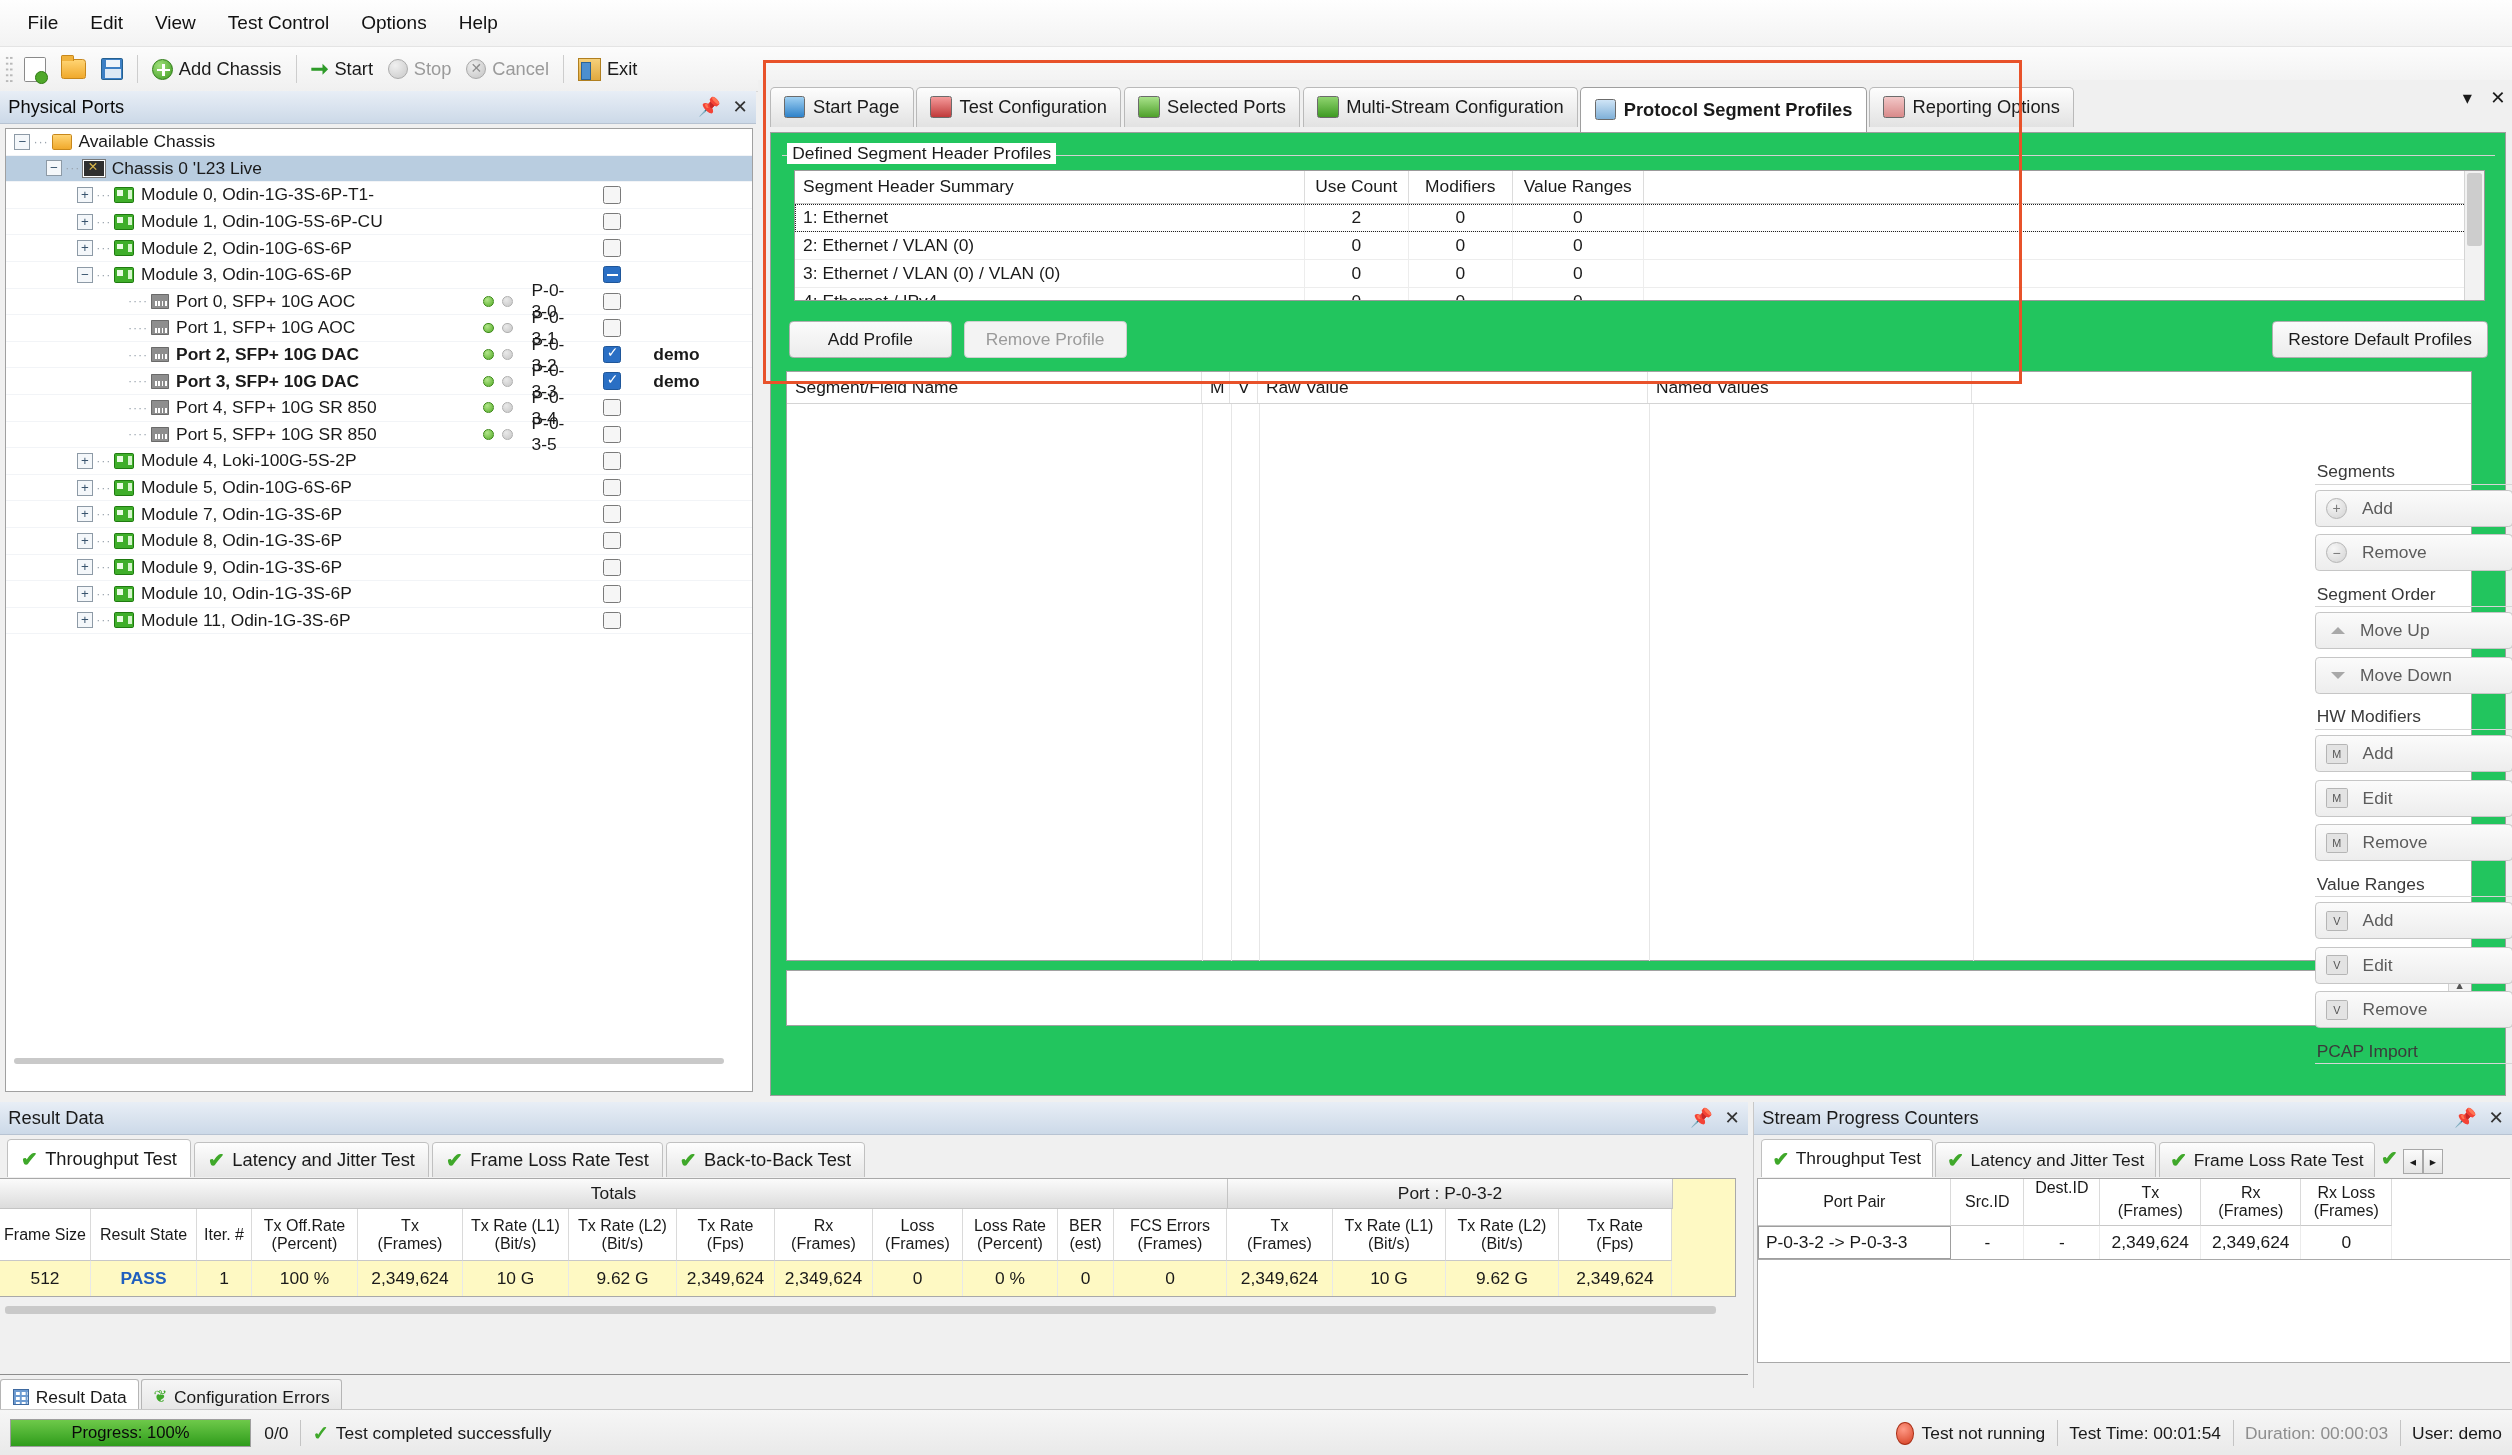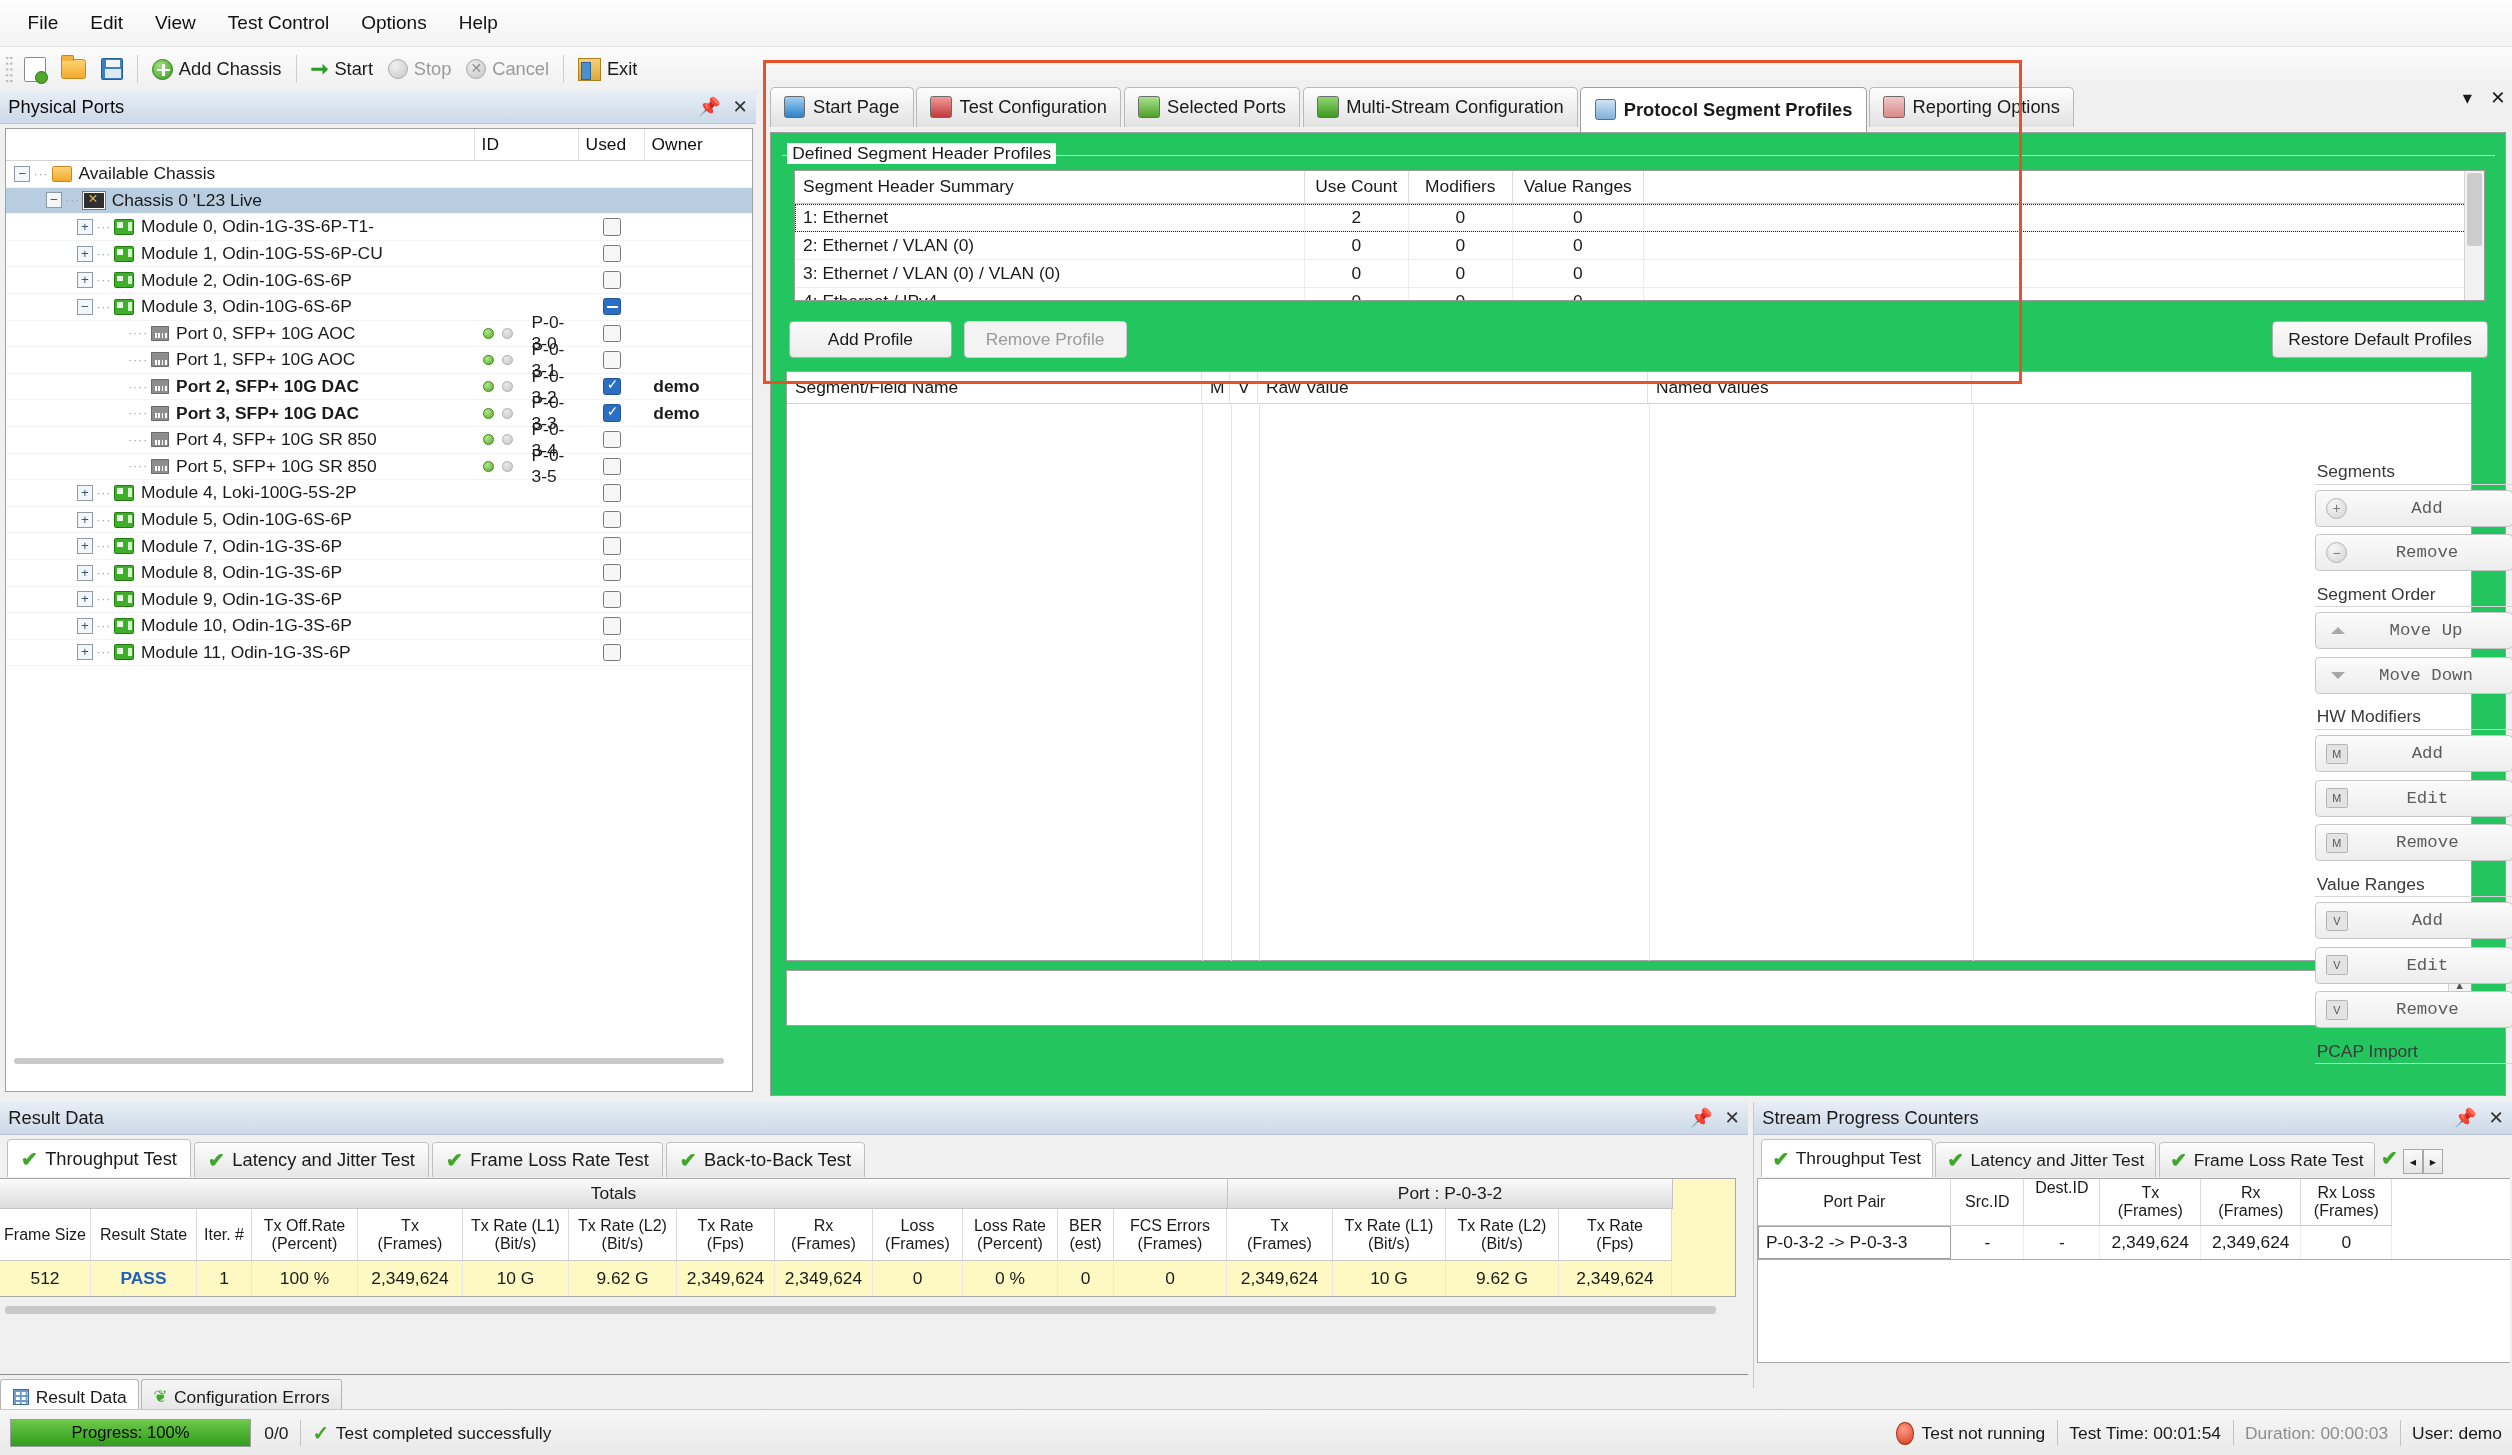--- a/index.html
+++ b/index.html
@@ -173,21 +173,21 @@
 
   .bottombox { position:absolute; left:15px; top:837px; width:1686px; height:56px; border:0.8px solid #a2a2a2; background:#fff; }
   .bb-spin { position:absolute; right:0; top:0; width:23px; height:100%; display:flex; flex-direction:column;}
   .bb-spin div{ flex:1; border-left:0.8px solid #d2d2d2; display:flex;align-items:center;justify-content:center; font-size:10.8px; color:#555; background:#f4f4f4;}
 
   
   .rail { position:absolute; right:0; top:376px; width:198px; height:698px; }
   .rail-label { font-size:17.4px; color:#3a3a3a; padding:5px 1.7px 1.7px 1.7px; border-bottom:0.8px solid #d6d6d6; margin-bottom:5px;}
   .rail-btn { display:flex; align-items:center; height:37px; margin-bottom:7.5px; font-size:17.4px;
               background: linear-gradient(to bottom,#fbfbfb,#ededed); border:0.8px solid #c6c6c6; border-radius:4.2px; color:#5c5c5c; padding-left:10px; gap:15px; cursor:default;}
-  .rail-btn .lbl{flex:1; text-align:center; padding-right:20px;font-family:Liberation Mono, monospace;}
+  .rail-btn .lbl{flex:1; padding-right:20px;}
   .mini { width:21.6px;height:20px;flex:none; background:#e3e3e3; border:0.8px solid #b5b5b5; border-radius:1.7px; position:relative;
           font-size:10.8px; color:#555; text-align:center; line-height:18.3px;}
   .mini-circ{width:21px;height:21px;border-radius:50%;background:radial-gradient(circle at 35% 30%,#f7f7f7,#d2d2d2);border:0.8px solid #b5b5b5;position:relative;flex:none;}
   .mini-circ .pl{position:absolute;left:50%;top:50%;transform:translate(-50%,-50%);font-size:14px;color:#7a7a7a;line-height:1;}
   .caret-up{width:0;height:0;border-left:7.5px solid transparent;border-right:7.5px solid transparent;border-bottom:7.5px solid #a8a8a8;flex:none;margin-left:5px;}
   .caret-down{width:0;height:0;border-left:7.5px solid transparent;border-right:7.5px solid transparent;border-top:7.5px solid #a8a8a8;flex:none;margin-left:5px;}
 
   
   .redbox { position:absolute; left:763px; top:60px; width:1259px; height:324px; border:3.3px solid #e8522a; pointer-events:none; z-index:50;}
 
@@ -302,26 +302,20 @@
 
   <div class="ppanel">
     <div class="panel-title">
       <span>Physical Ports</span>
       <span class="spacer"></span>
       <span class="pin-ic">📌</span>
       <span class="close-ic">✕</span>
     </div>
 
     <div class="tree-wrap">
-      <div class="tree-head">
-        <div class="hc col-name"></div>
-        <div class="hc col-id">ID</div>
-        <div class="hc col-used">Used</div>
-        <div class="hc col-owner">Owner</div>
-      </div>
       <div id="tree-rows">
           <div class="trow">
             <div class="c-name" style="padding-left: 8.3px;">
               <span class="expander">−</span>
               <span class="dots">···</span>
               <span class="ic-folder-s"></span>
               <span>Available Chassis</span>
             </div>
             <div class="c-id">
               <span style="margin-left: 0px;"></span>

